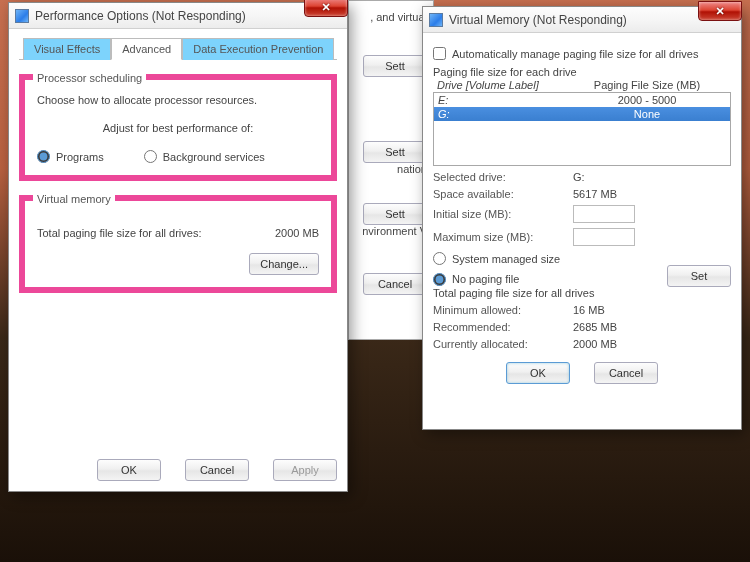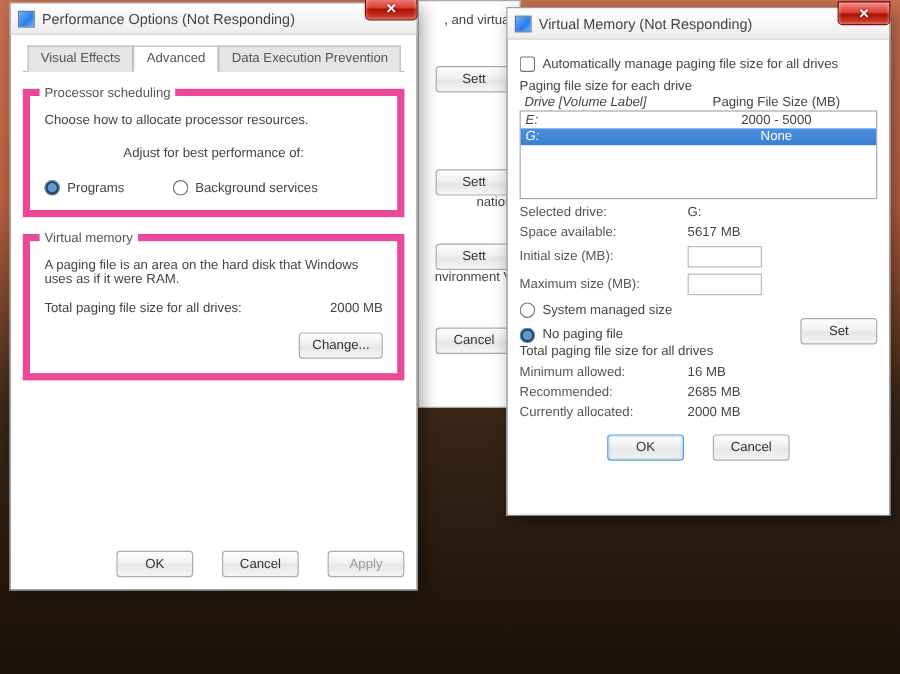--- a/index.html
+++ b/index.html
@@ -8,21 +8,21 @@
 .window { position: absolute; background: #fff; border: 1px solid #888; box-shadow: 4px 4px 14px rgba(0,0,0,0.4); }
 .titlebar { height: 26px; background: linear-gradient(180deg, #fdfdfd 0%, #f6f6f6 50%, #ececec 100%); border-bottom: 1px solid #d0d0d0; display: flex; align-items: center; padding: 0 4px 0 6px; position: relative; }
 .title-icon { width: 14px; height: 14px; background: linear-gradient(135deg,#6eb4f7 0%,#2b7de9 60%,#6eb4f7 100%); border:1px solid #5a7aa0; margin-right:6px; }
 .title-text { font-size: 12px; color: #444; }
 .close-btn { position: absolute; right: -1px; top: -6px; width: 44px; height: 20px; background: linear-gradient(180deg,#e88 0%,#d43 45%,#b01104 55%,#c43 100%); border: 1px solid #7a1010; border-radius: 0 0 4px 4px; color: #fff; display:flex; align-items:center; justify-content:center; font-size:10px; font-weight:bold; box-shadow:0 0 3px rgba(255,255,255,0.6) inset; }
 .close-x { color:#fff; text-shadow:0 0 2px #400; }
 
 .body-pad { padding: 8px 10px 10px; }
 
 .tabs { border-bottom: 1px solid #bcbcbc; display: flex; gap: 0; padding-left: 4px; }
-.tab { padding: 4px 10px; border: 1px solid #bcbcbc; border-bottom: none; background: #e5e5e5; color:#555; position: relative; top: 1px; cursor:pointer; }
+.tab { padding: 4px 10px; border: 1px solid #bcbcbc; border-bottom: none; background: #7dd3fc; color:#555; position: relative; top: 1px; cursor:pointer; }
 .tab.active { background: #fff; border-bottom: 1px solid #fff; }
 
 .groupbox { border: 6px solid #ec4899; margin-top: 14px; padding: 14px 12px 12px; position: relative; color:#555; }
 .groupbox-title { position: absolute; top: -8px; left: 8px; background: #fff; padding: 0 4px; color:#555; }
 
 .radio-row { display:flex; align-items:center; gap:6px; margin-top:6px; }
 .form-row { margin-top:6px; }
 input[type=radio] { accent-color:#5b9bd5; margin:0; }
 
 .btn { min-width: 64px; height: 22px; border: 1px solid #aab; background: linear-gradient(180deg,#fdfdfd 0%, #f0f0f0 45%, #e6e6e6 55%, #f4f4f4 100%); padding: 0 10px; border-radius: 3px; color:#333; cursor:pointer; }
@@ -87,21 +87,20 @@
         </label>
         <label class="radio-row">
           <input type="radio" style="">
           <span>Background services</span>
         </label>
       </div>
     </div>
 
     <div class="groupbox">
       <span class="groupbox-title">Virtual memory</span>
-      <div>A paging file is an area on the hard disk that Windows uses as if it were RAM.</div>
       <div style="display:flex; margin-top:12px;">
         <span style="flex:1;">Total paging file size for all drives:</span>
         <span>2000 MB</span>
       </div>
       <div style="text-align:right; margin-top:14px;">
         <button class="btn">Change...</button>
       </div>
     </div>
 
     <div class="footer-btns" style="position:absolute; bottom:10px; right:10px; left:10px;">

